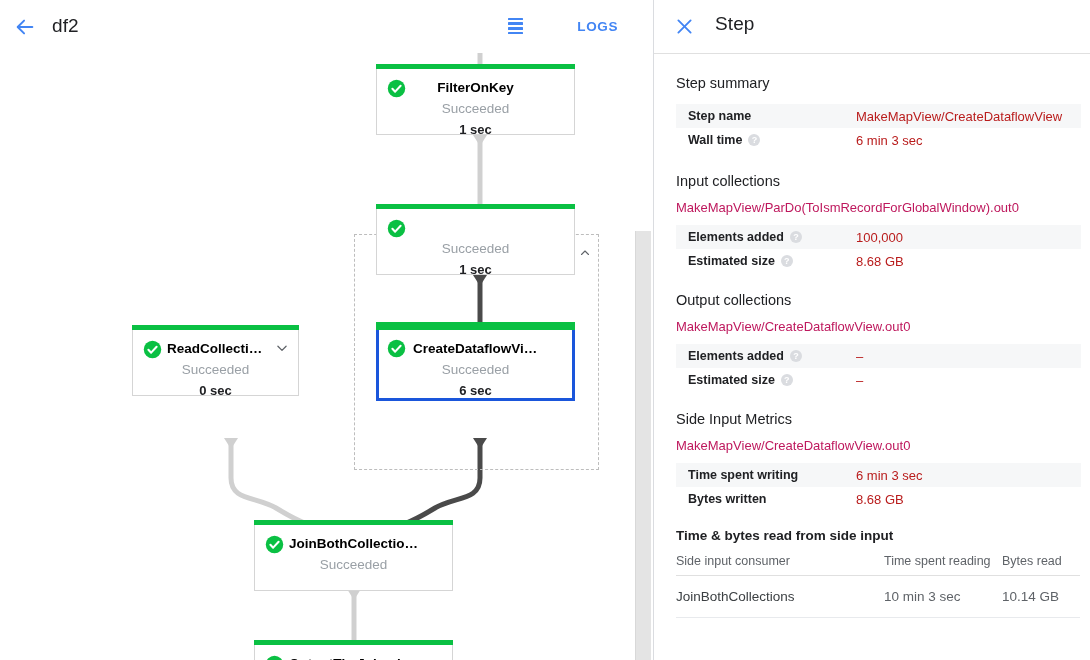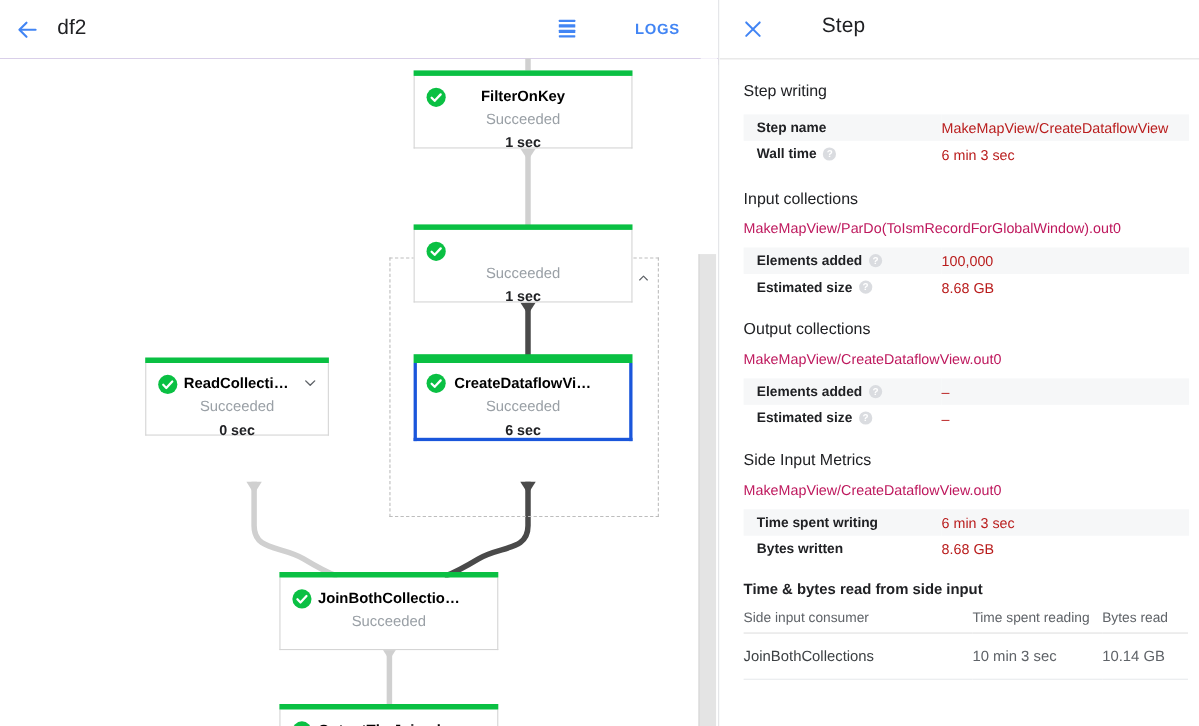--- a/index.html
+++ b/index.html
@@ -47,21 +47,21 @@
 
   #left-scrollbar-track{position:absolute;right:1px;top:53px;width:15px;height:607px;background:#fff;}
   #left-scrollbar-thumb{position:absolute;right:1px;top:178px;width:15px;height:482px;background:#e4e4e4;border-left:1px solid #d8d8d8;cursor:pointer;}
 
   #panel-divider{position:absolute;left:653px;top:0;width:1px;height:660px;background:#dadce0;}
 
   
   #right-panel{position:absolute;left:654px;top:0;width:436px;height:660px;background:#fff;overflow:hidden;}
   #right-header{position:absolute;left:0;top:0;width:436px;height:53px;border-bottom:1px solid #e0e0e0;}
   #close-icon{position:absolute;left:16px;top:12px;width:28px;height:28px;cursor:pointer;display:flex;align-items:center;justify-content:center;}
-  #right-title{position:absolute;left:61px;top:13px;font-size:19px;color:#202124;letter-spacing:.1px;margin-left:32px;}
+  #right-title{position:absolute;left:61px;top:13px;font-size:19px;color:#202124;letter-spacing:.1px;}
 
   #right-body{position:absolute;left:0;top:53px;width:436px;height:607px;padding:0;box-sizing:border-box;}
   .sec-title{font-size:14.5px;color:#202124;margin:0;padding:0;}
   .sub-path{font-size:13px;color:#be185d;padding:0;word-break:break-all;}
   .kvtable{width:405px;margin-left:22px;border-collapse:collapse;}
   .kvtable tr{height:24px;}
   .kvtable tr.striped{background:#f6f7f8;}
   .kvtable td{padding:0;vertical-align:middle;font-size:12.5px;}
   .kvtable td.k{padding-left:12px;font-weight:700;color:#202124;width:168px;white-space:nowrap;}
   .kvtable td.v{color:#b91c1c;font-weight:400;font-size:13px;}
@@ -237,21 +237,21 @@
           <line x1="5" y1="5" x2="19" y2="19"></line>
             <line x1="19" y1="5" x2="5" y2="19"></line>
         </svg>
       </div>
       <div id="right-title">Step</div>
     </div>
 
     <div id="right-body">
 
       <div class="block" style="padding-top:22px;">
-        <div class="sec-title">Step writing</div>
+        <div class="sec-title">Step summary</div>
       </div>
       <table class="kvtable" style="margin-top:13px;">
         <tbody>
             <tr class="striped">
           <td class="k"><span>Step name</span></td>
           <td class="v">MakeMapView/CreateDataflowView</td>
         </tr>
         <tr>
           <td class="k"><span>Wall time</span><span class="help">?</span></td>
           <td class="v">6 min 3 sec</td>

